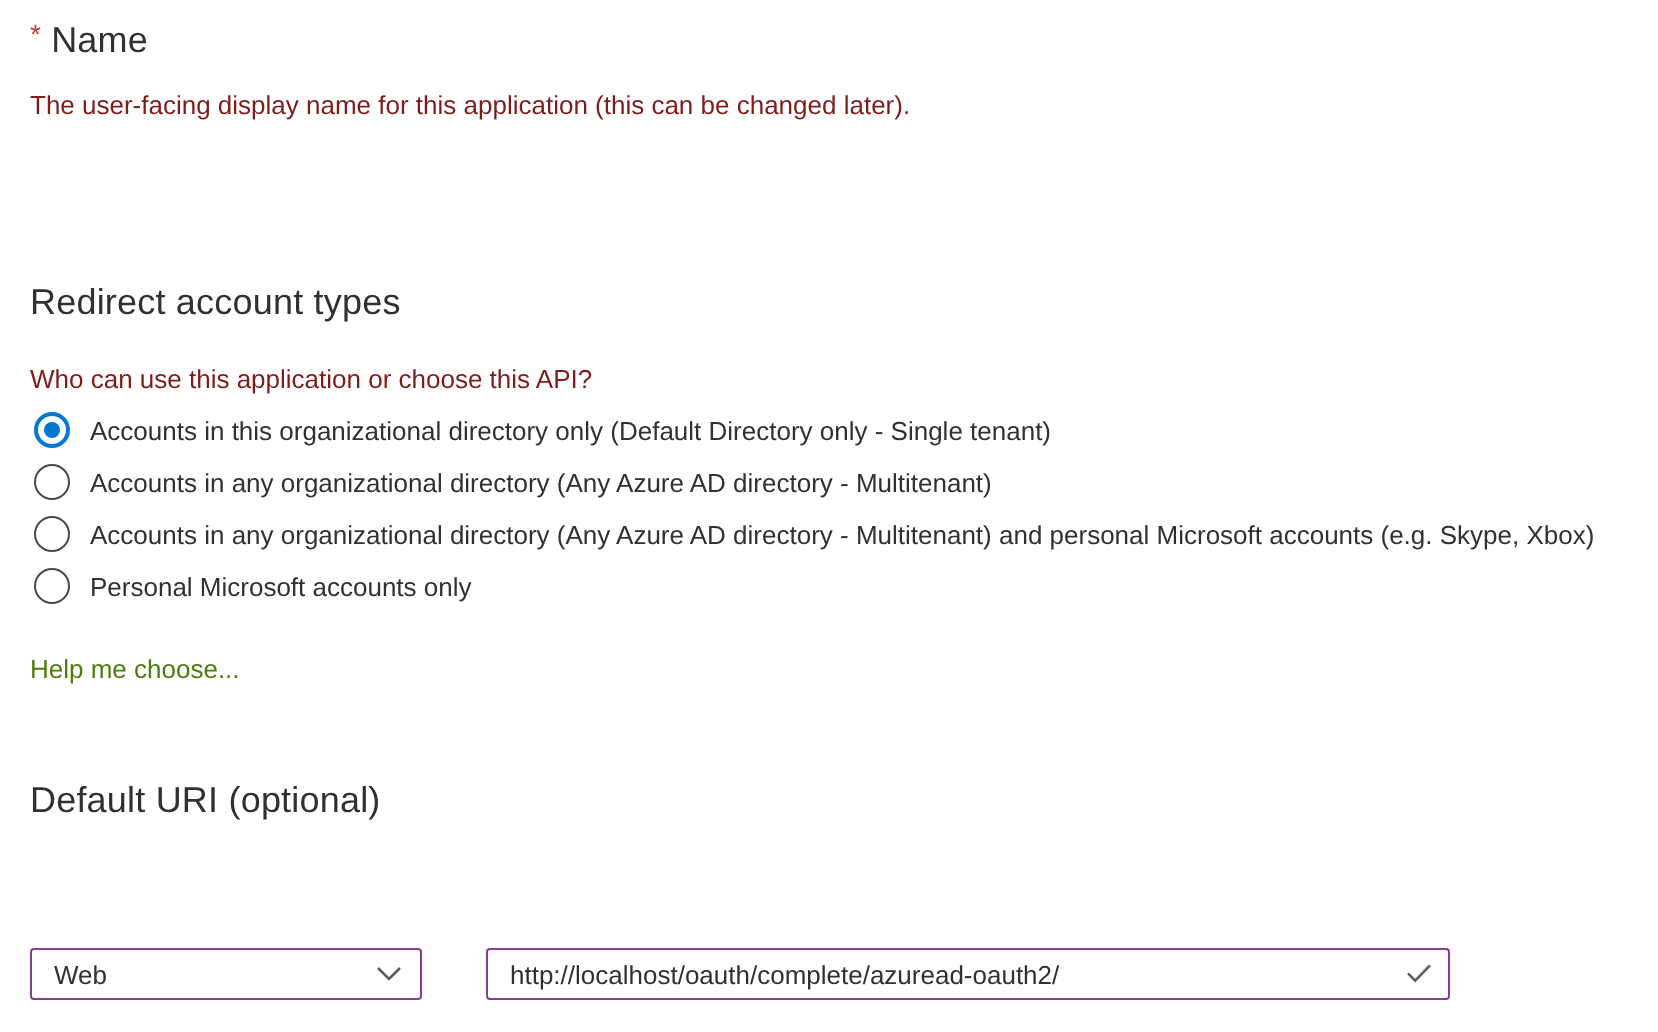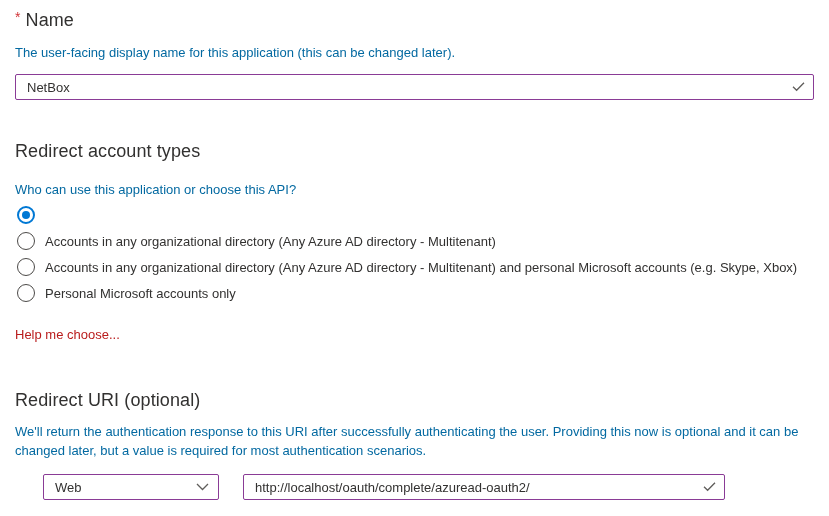--- a/index.html
+++ b/index.html
@@ -14,21 +14,21 @@
 
   
   .section-heading {
     left:15px; font-size:18px; font-weight:400; color:#323130; letter-spacing:0.1px;text-align:center;
   }
   .required-star {
     color:#d13438; font-size:14px; vertical-align:4px; margin-right:5px;
   }
 
   
-  .desc { left:15px; font-size:13px; color:#0369a1; line-height:19px; }
+  .desc { left:15px; font-size:13px; color:#7f1d1d; line-height:19px; }
 
   
   .field { height:26px; }
   .text-input {
     box-sizing:border-box; width:100%; height:26px;
     border:1px solid #8a3b96; border-radius:2px;
     padding:0 26px 0 11px; margin:0;
     font-family:"Liberation Sans", sans-serif; font-size:13px; color:#323130;
     outline:none; background:#fff;
   }
@@ -59,68 +59,62 @@
     position:relative;
   }
   .radio.selected { border:2px solid #0078d4; }
   .radio.selected::after {
     content:""; position:absolute; left:50%; top:50%;
     width:8px; height:8px; margin:-4px 0 0 -4px; border-radius:50%;
     background:#0078d4;
   }
   .radio-label { margin-left:10px; font-size:13px; color:#323130; white-space:nowrap; }
 
-  .link { left:15px; font-size:13px; color:#b91c1c; cursor:pointer; text-decoration:none; }
+  .link { left:15px; font-size:13px; color:#4d7c0f; cursor:pointer; text-decoration:none; }
 </style>
 </head>
 <body>
 
 <div class="abs" style="inset:0;">
 
   <div class="abs section-heading" style="top:9px;"><span class="required-star">*</span><span>Name</span></div>
 
   <div class="abs desc" style="top:43px;">The user-facing display name for this application (this can be changed later).</div>
 
-  <div class="abs field" style="left:15px; top:74px; width:799px;">
-    <input class="text-input" type="text" value="NetBox" style="">
-    <svg class="check-icon" viewBox="0 0 13 11">
-      <path d="M1 5.2 L4.6 8.8 L12 1.2" fill="none" stroke="#605e5c" stroke-width="1.3"></path>
-    </svg>
-  </div>
 
   <div class="abs section-heading" style="top:141px;">Redirect account types</div>
 
   <div class="abs desc" style="top:180px;">Who can use this application or choose this API?</div>
 
   <div class="abs radio-row" style="top:206px;">
     <span class="radio selected"></span>
+    <span class="radio-label">Accounts in this organizational directory only (Default Directory only - Single tenant)</span>
   </div>
 
   <div class="abs radio-row" style="top:232px;">
     <span class="radio"></span>
     <span class="radio-label">Accounts in any organizational directory (Any Azure AD directory - Multitenant)</span>
   </div>
 
   <div class="abs radio-row" style="top:258px;">
     <span class="radio"></span>
     <span class="radio-label">Accounts in any organizational directory (Any Azure AD directory - Multitenant) and personal Microsoft accounts (e.g. Skype, Xbox)</span>
   </div>
 
   <div class="abs radio-row" style="top:284px;">
     <span class="radio"></span>
     <span class="radio-label">Personal Microsoft accounts only</span>
   </div>
 
   <a class="abs link" style="top:327px;">Help me choose...</a>
 
-  <div class="abs section-heading" style="top:390px;">Redirect URI (optional)</div>
+  <div class="abs section-heading" style="top:390px;">Default URI (optional)</div>
 
-  <div class="abs desc" style="top:422px; width:800px;">We'll return the authentication response to this URI after successfully authenticating the user. Providing this now is optional and it can be changed later, but a value is required for most authentication scenarios.</div>
 
-  <div class="abs" style="left:15px; top:474px; width:176px;margin-left:28px;">
+  <div class="abs" style="left:15px; top:474px; width:196px;">
     <div class="select-box">
       <span>Web</span>
     </div>
     <svg class="chevron-icon" viewBox="0 0 13 9">
       <path d="M1 1.5 L6.5 7 L12 1.5" fill="none" stroke="#605e5c" stroke-width="1.3"></path>
     </svg>
   </div>
 
   <div class="abs field" style="left:243px; top:474px; width:482px;">
     <input class="text-input" type="text" value="http://localhost/oauth/complete/azuread-oauth2/" style="">

